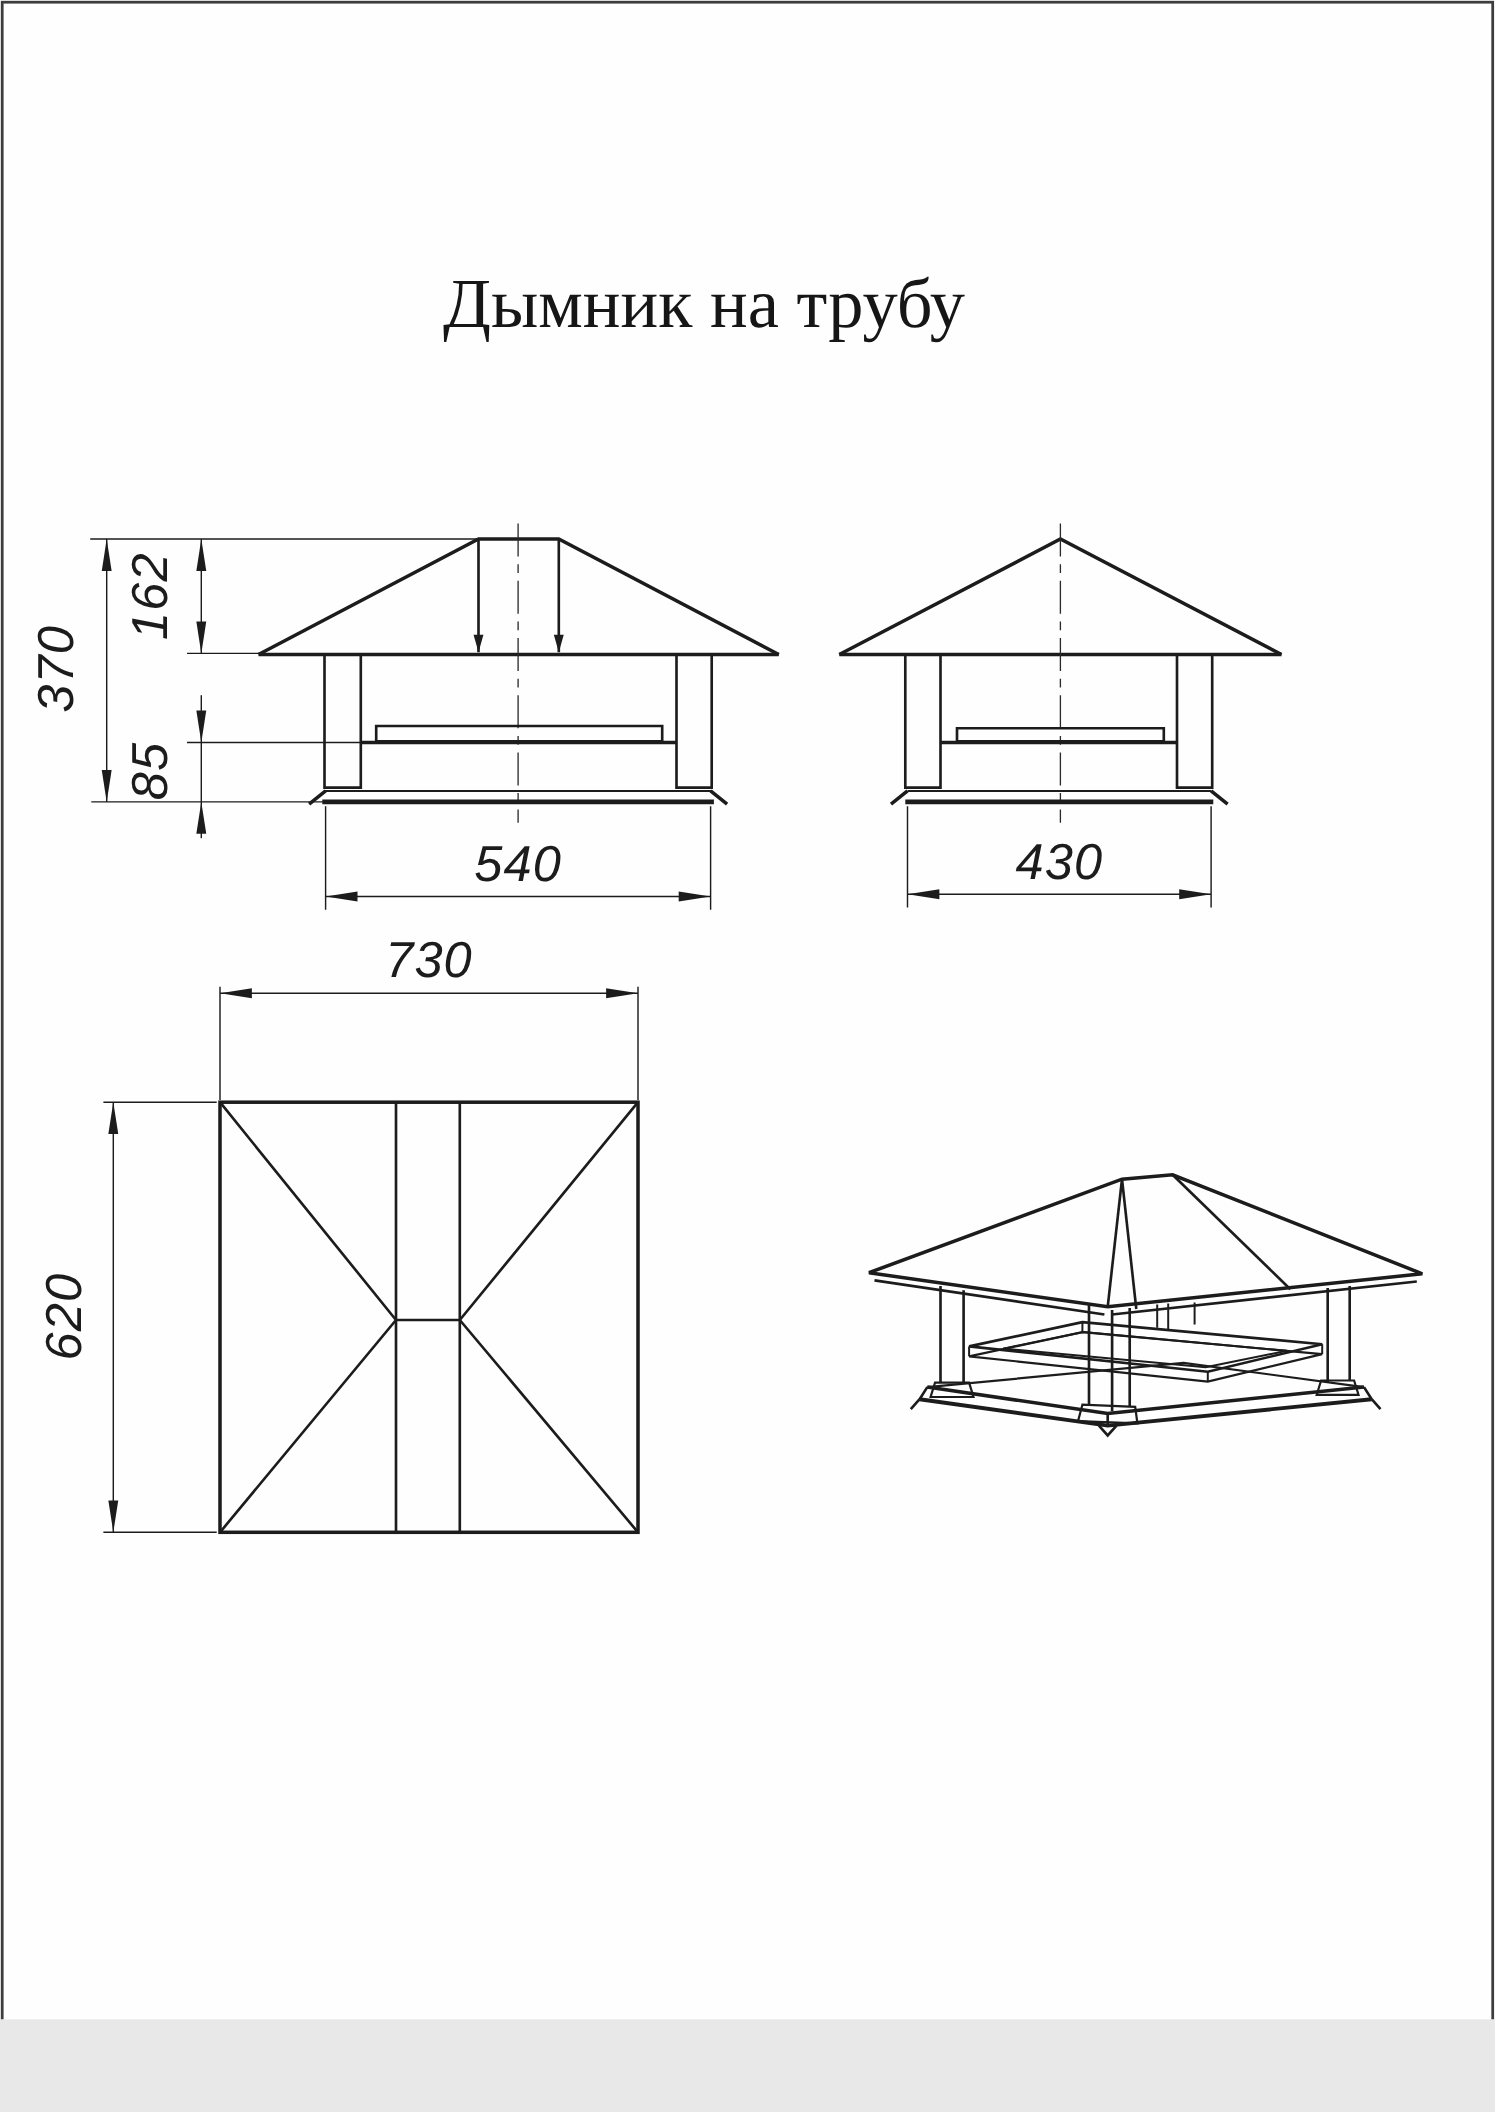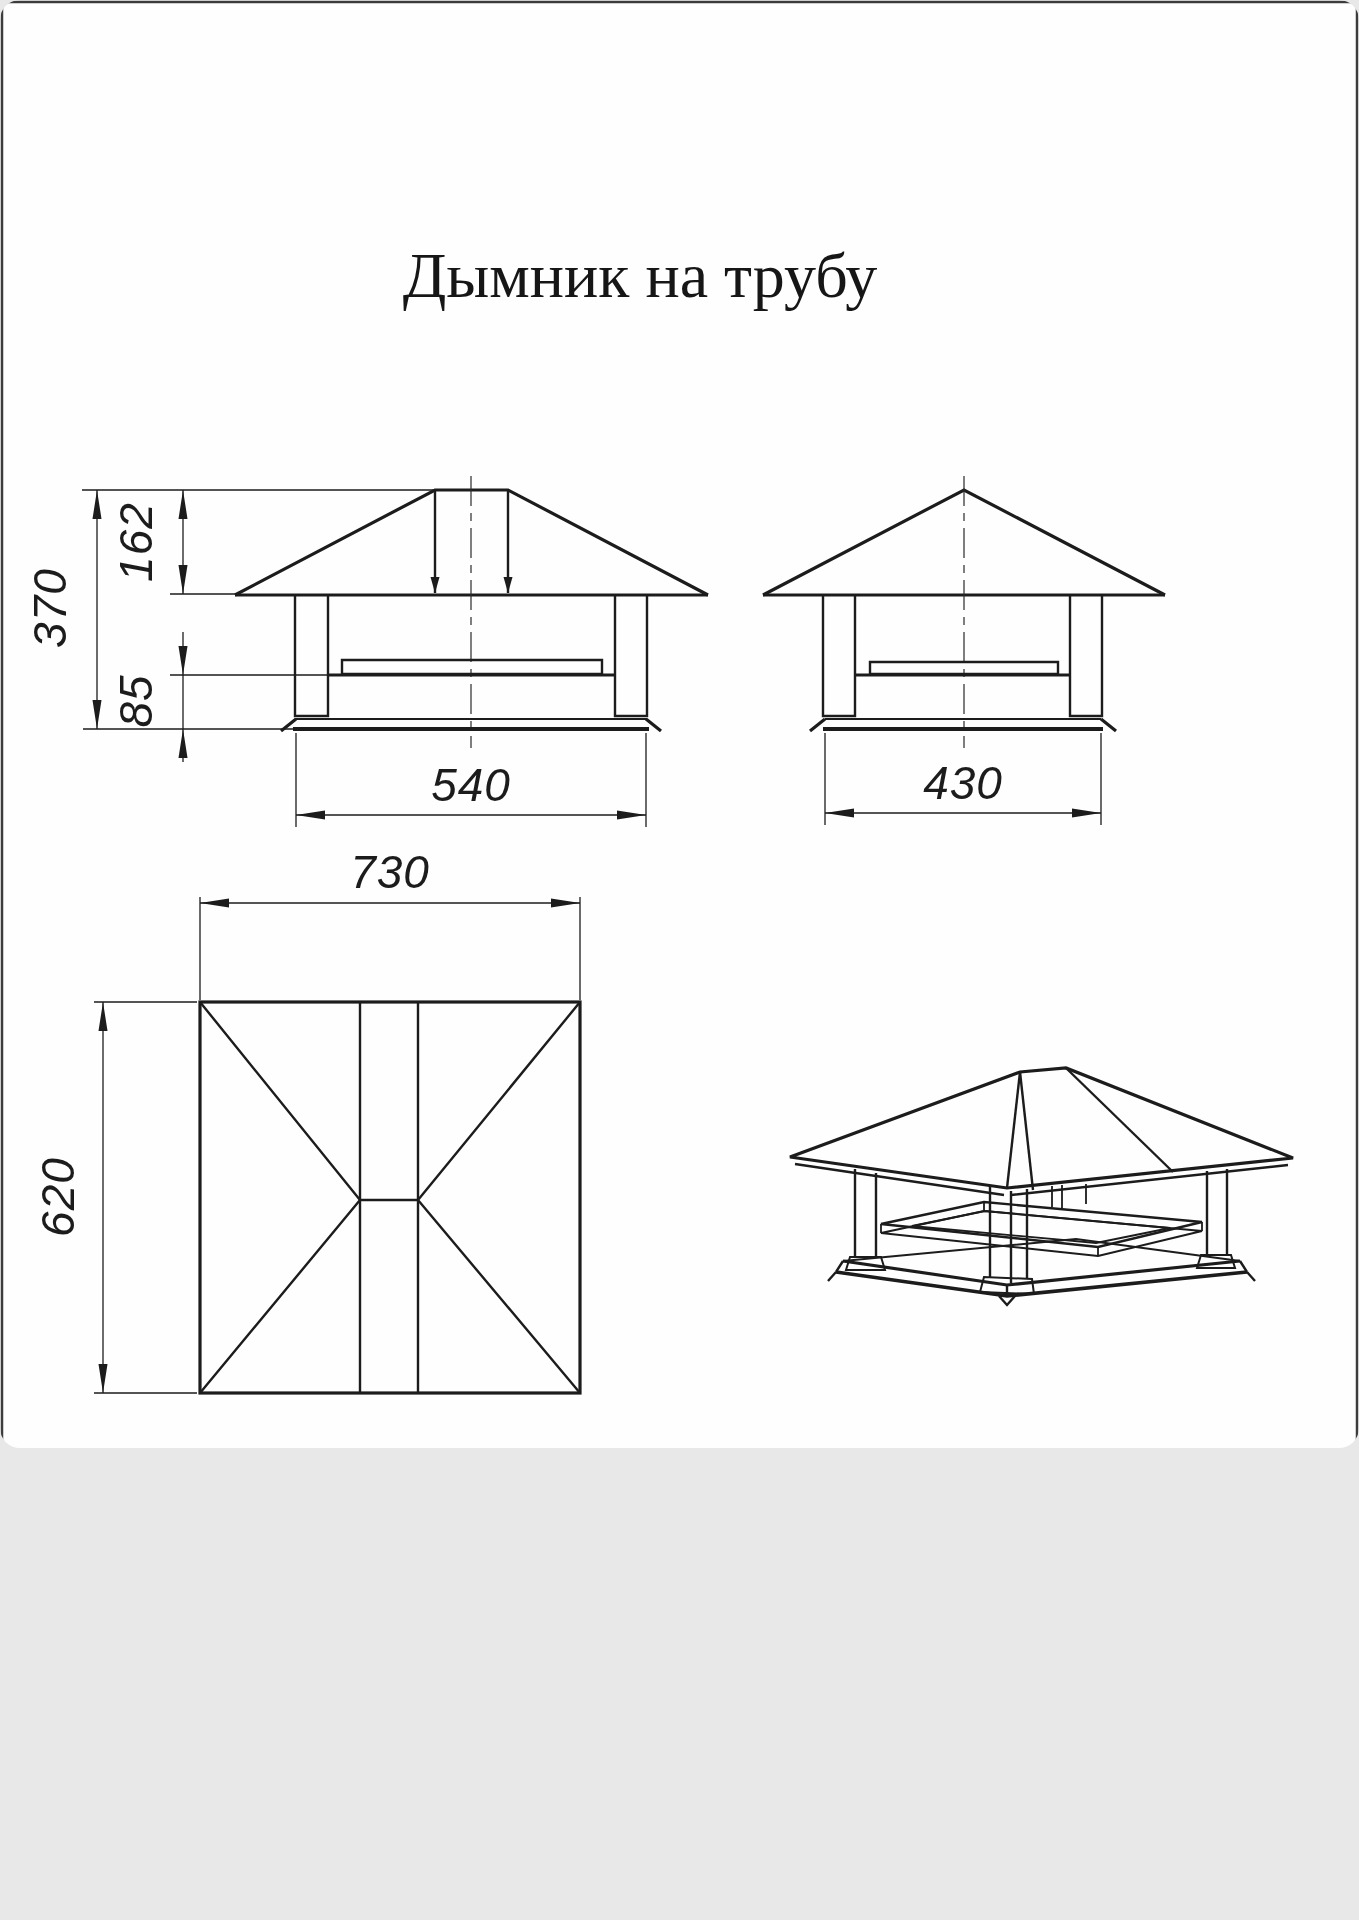--- a/index.html
+++ b/index.html
@@ -1,22 +1,21 @@
 <!DOCTYPE html>
 <html><head>
 <meta charset="utf-8">
 <style>
   html,body{margin:0;padding:0;background:#e8e8e8;}
   .sheet{
     position:relative;
-    width:1359px;height:1448px;
+    width:1359px;height:1836px;
     background:#fefefe;
     font-family:"Liberation Sans", sans-serif;
     overflow:hidden;
-    border-radius:20px;
   }
   svg{position:absolute;left:0;top:0;}
   .title-text{
     font-family:"Liberation Serif", serif;
     font-size:64px;
     fill:#161616;
   }
   .dim-text{
     font-family:"Liberation Sans", sans-serif;
     font-style:italic;

